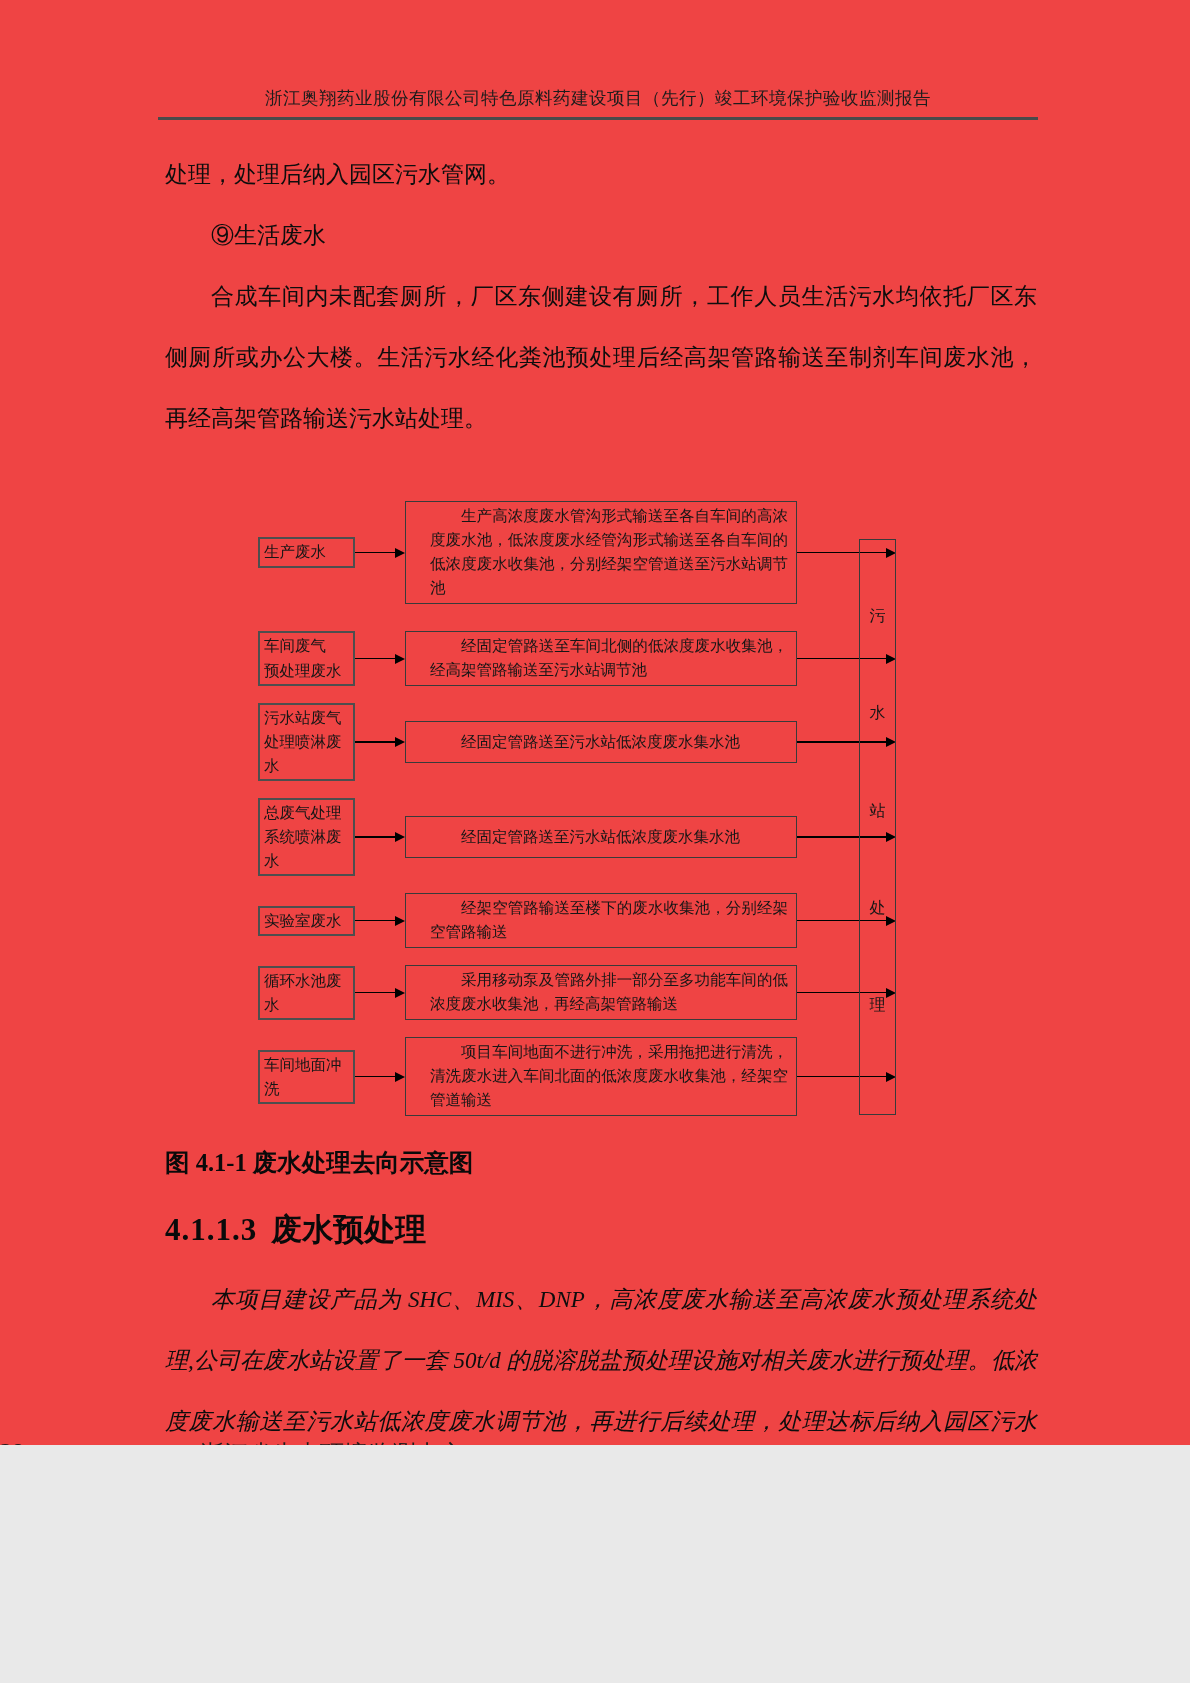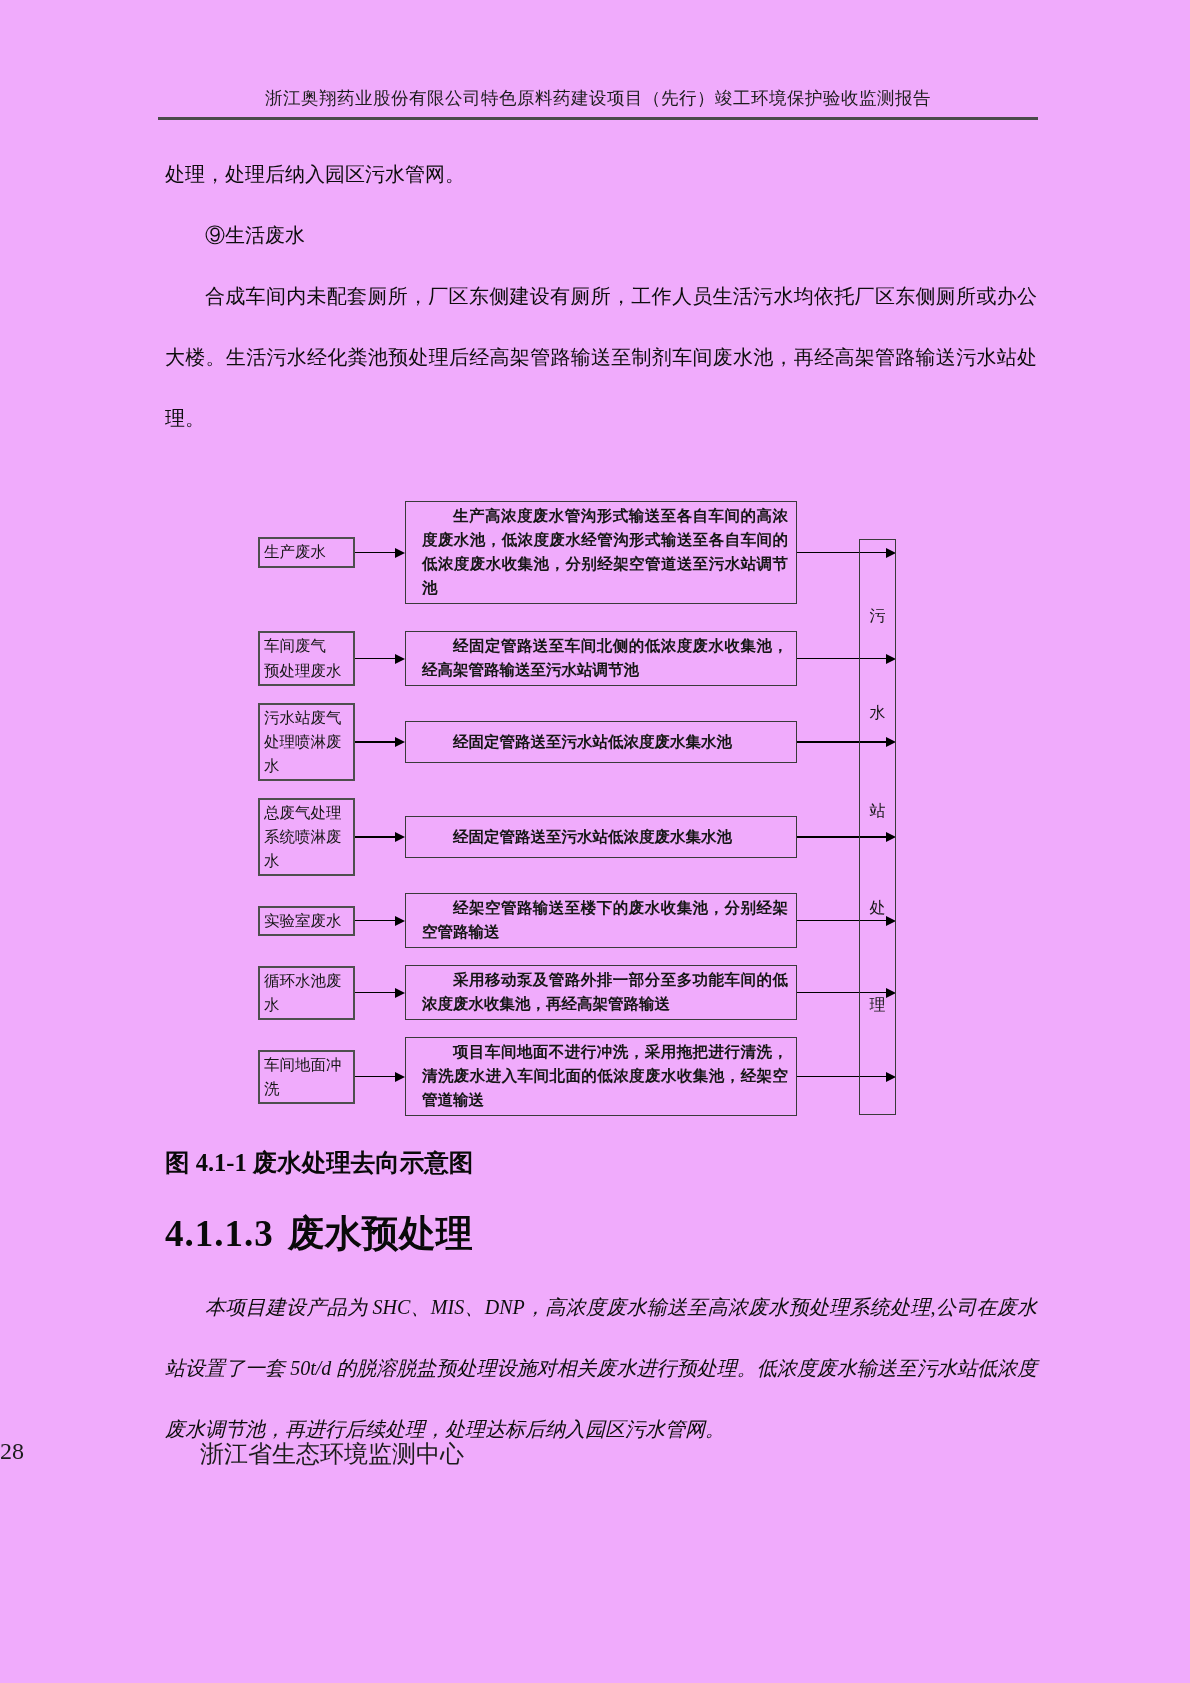--- a/index.html
+++ b/index.html
@@ -1,56 +1,56 @@
 <!DOCTYPE html>
 <html><head>
 <meta charset="utf-8">
 <style>
   * { margin:0; padding:0; box-sizing:border-box; }
   html,body { background:#e9e9e9; }
   .page {
-    width:1190px; height:1683px; margin:0 auto; background:#f0abfc;
+    width:1190px; height:1445px; margin:0 auto; background:#ef4444;
     position:relative; overflow:hidden; color:#111;
     font-family:"Liberation Serif", serif;
   }
   
   .header { padding-top:86px; margin:0 152px 0 158px; text-align:center;
     font-size:17.5px; letter-spacing:0.5px; color:#1c1c1c; }
   .header-rule { margin:7px 152px 0 158px; height:3px; background:#4a4a4a; }
   
-  .body-block { margin:24px 153px 0 165px; font-size:20px; line-height:61px;
+  .body-block { margin:24px 153px 0 165px; font-size:23px; line-height:61px;
     text-align:justify; color:#0d0d0d; }
   .body-block p.indent { text-indent:2em; }
   
   .chart { position:relative; width:638px; margin:52px 0 0 258px;
     font-size:15.5px; color:#161616; }
   .chart-row { display:flex; align-items:center; }
   .gap-lg { margin-bottom:27px; } .gap-sm { margin-bottom:17px; }
   .src-box { flex:none; width:97px; min-height:27px; border:2px solid #4e4e4e;
     padding:1px 3px 1px 4px; white-space:pre-line; line-height:1.55;
     display:flex; flex-direction:column; justify-content:center; }
   .arrow { display:flex; align-items:center; flex:none; }
   .arrow-1 { width:50px; } .arrow-2 { flex:1; }
   .arrow .line { flex:1; height:1.5px; background:#000; }
   .arrow .head { width:0; height:0; border-left:10px solid #000;
     border-top:5px solid transparent; border-bottom:5px solid transparent; }
   .mid-box { flex:none; width:392px; border:1.5px solid #3a3a3a;
-    padding:2px 8px 3px 16px; line-height:24px; text-indent:2em;
-    text-align:justify; display:flex; flex-direction:column; justify-content:center;font-weight:bold; }
+    padding:2px 8px 3px 24px; line-height:24px; text-indent:2em;
+    text-align:justify; display:flex; flex-direction:column; justify-content:center; }
   .h1line { min-height:42px; }
   .h2line { min-height:53px; }
   .h3line { min-height:76px; }
   .sink-box { position:absolute; right:0; top:38px; bottom:1px; width:37px;
     border:1.5px solid #3a3a3a; display:flex; flex-direction:column;
     justify-content:space-around; align-items:center; font-size:16px;
     padding:28px 0 60px 0; }
   
   .fig-caption { margin:30px 152px 0 165px; text-align:left;
     font-size:24.5px; font-weight:bold; color:#0a0a0a; }
-  .sec-heading { margin:30px 0 0 165px; font-size:37px; font-weight:bold;
+  .sec-heading { margin:30px 0 0 165px; font-size:31px; font-weight:bold;
     color:#0a0a0a; }
   .sec-heading .num { letter-spacing:1px; margin-right:14px; }
   
   .footer { position:absolute; top:1438px; left:0; width:100%;
     font-size:24px; color:#1c1c1c; }
   .footer .org { position:absolute; left:200px; top:0; }
   .footer .pagenum { display:block; text-align:left; width:100%;
     padding-right:55px; }
 </style>
 </head>

